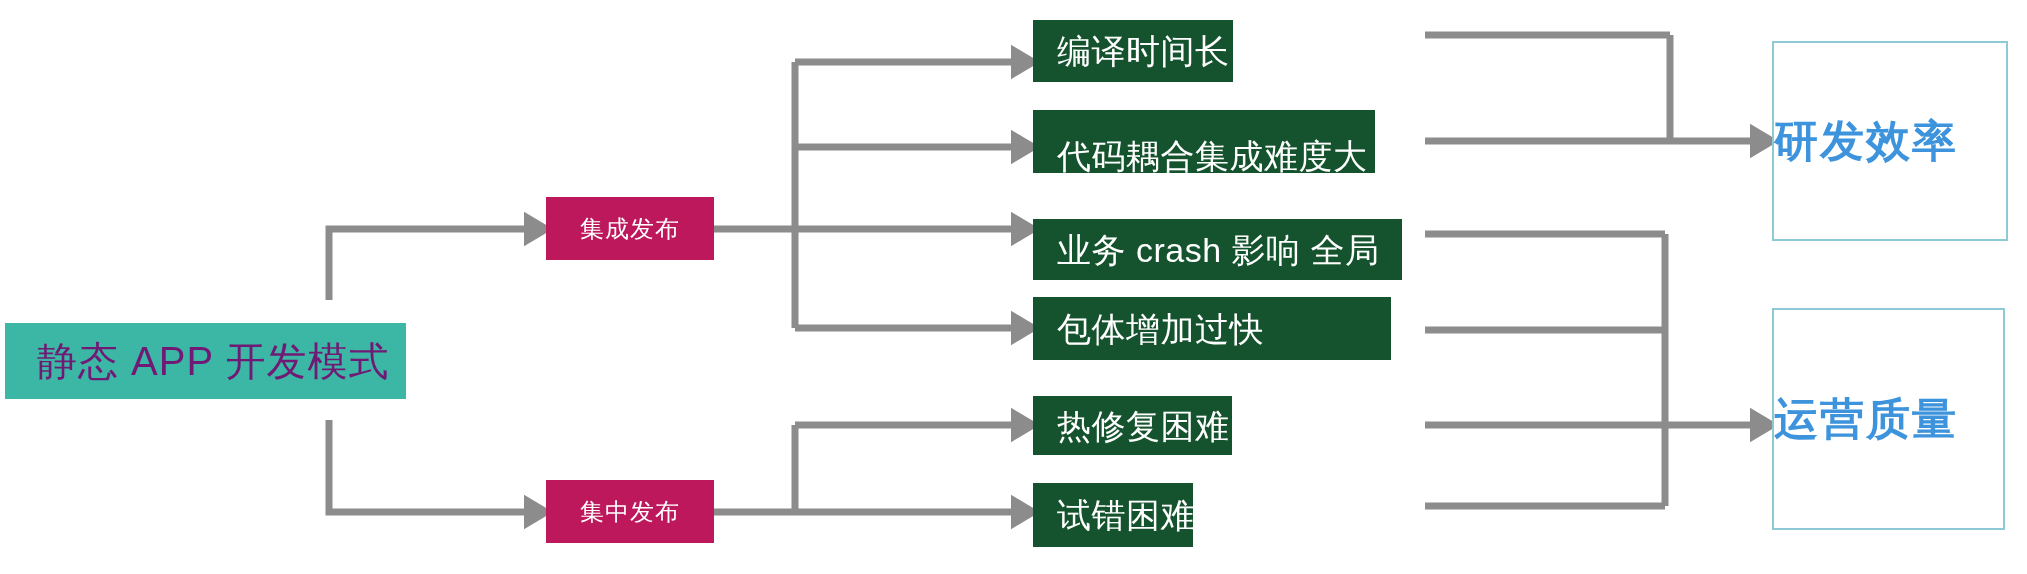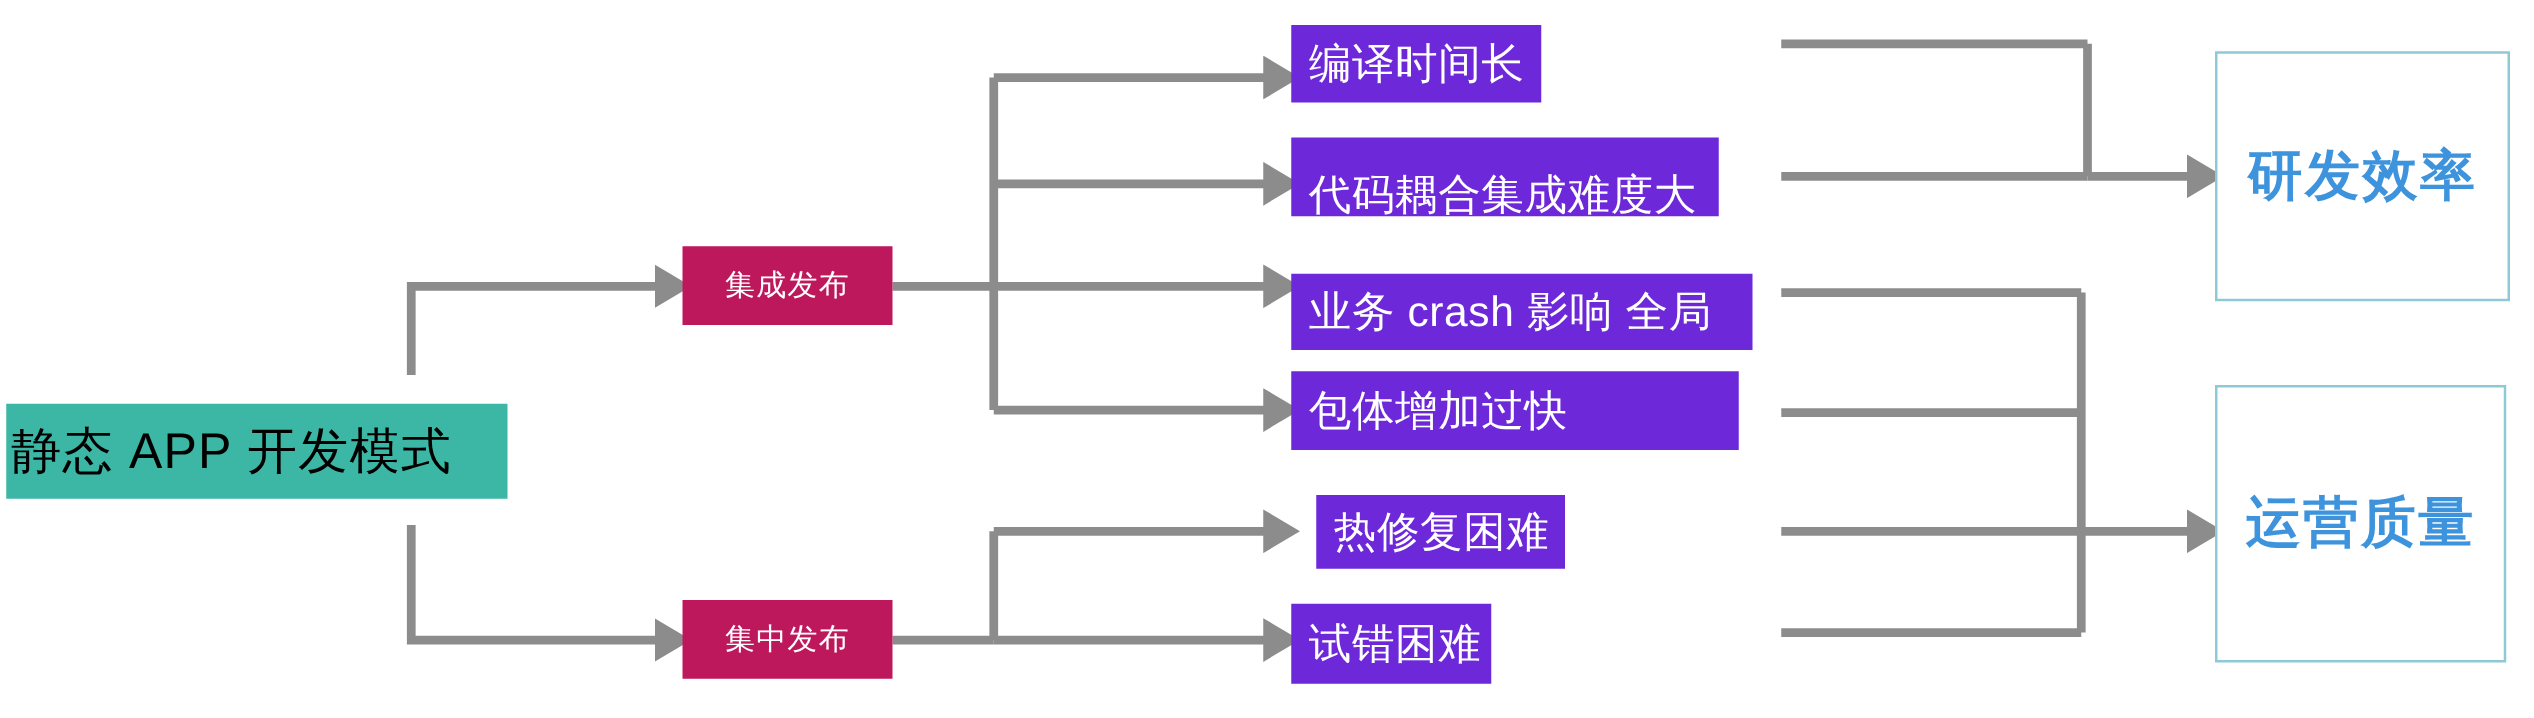--- a/index.html
+++ b/index.html
@@ -28,46 +28,45 @@
   .node {
     position: absolute;
     display: flex;
     align-items: center;
     box-sizing: border-box;
     white-space: nowrap;
     line-height: 1;
   }
   .node-root {
     background: #3cb7a5;
-    color: #000000;
+    color: #701a75;
     justify-content: flex-start;
-    padding-left: 4px;
+    padding-left: 32px;
     font-size: 40px;
     letter-spacing: 1px;
   }
   .node-stage {
     background: #be185d;
     color: #ffffff;
     justify-content: center;
     font-size: 24px;
     letter-spacing: 1px;
   }
   .node-issue {
-    background: #6d28d9;
+    background: #14532d;
     color: #ffffff;
     justify-content: flex-start;
-    padding-left: 14px;
+    padding-left: 24px;
     font-size: 34px;
     letter-spacing: 0.5px;
   }
   .node-outcome {
     background: #ffffff;
     border: 2px solid #8ecad6;
     color: #3d94dd;
-    justify-content: center;
     font-size: 44px;
     font-weight: bold;
     letter-spacing: 2px;
   }
 </style>
 </head>
 <body>
 
 <div id="canvas">
 
@@ -117,21 +116,21 @@
   </div>
   <div class="node node-issue" style="left: 1033px; top: 110px; width: 342px; height: 63px; align-items: flex-end;">
     <span>代码耦合集成难度大</span>
   </div>
   <div class="node node-issue" style="left: 1033px; top: 207px; width: 369px; height: 61px; margin-top: 12px;">
     <span>业务 crash 影响 全局</span>
   </div>
   <div class="node node-issue" style="left: 1033px; top: 297px; width: 358px; height: 63px; text-align: center;">
     <span>包体增加过快</span>
   </div>
-  <div class="node node-issue" style="left: 1033px; top: 396px; width: 199px; height: 59px; margin-left: 20px;">
+  <div class="node node-issue" style="left: 1033px; top: 396px; width: 199px; height: 59px;">
     <span>热修复困难</span>
   </div>
   <div class="node node-issue" style="left: 1033px; top: 483px; width: 160px; height: 64px;">
     <span>试错困难</span>
   </div>
 
   <div class="node node-outcome" style="left: 1772px; top: 41px; width: 236px; height: 200px;">
     <span>研发效率</span>
   </div>
   <div class="node node-outcome" style="left: 1772px; top: 308px; width: 233px; height: 222px;">

